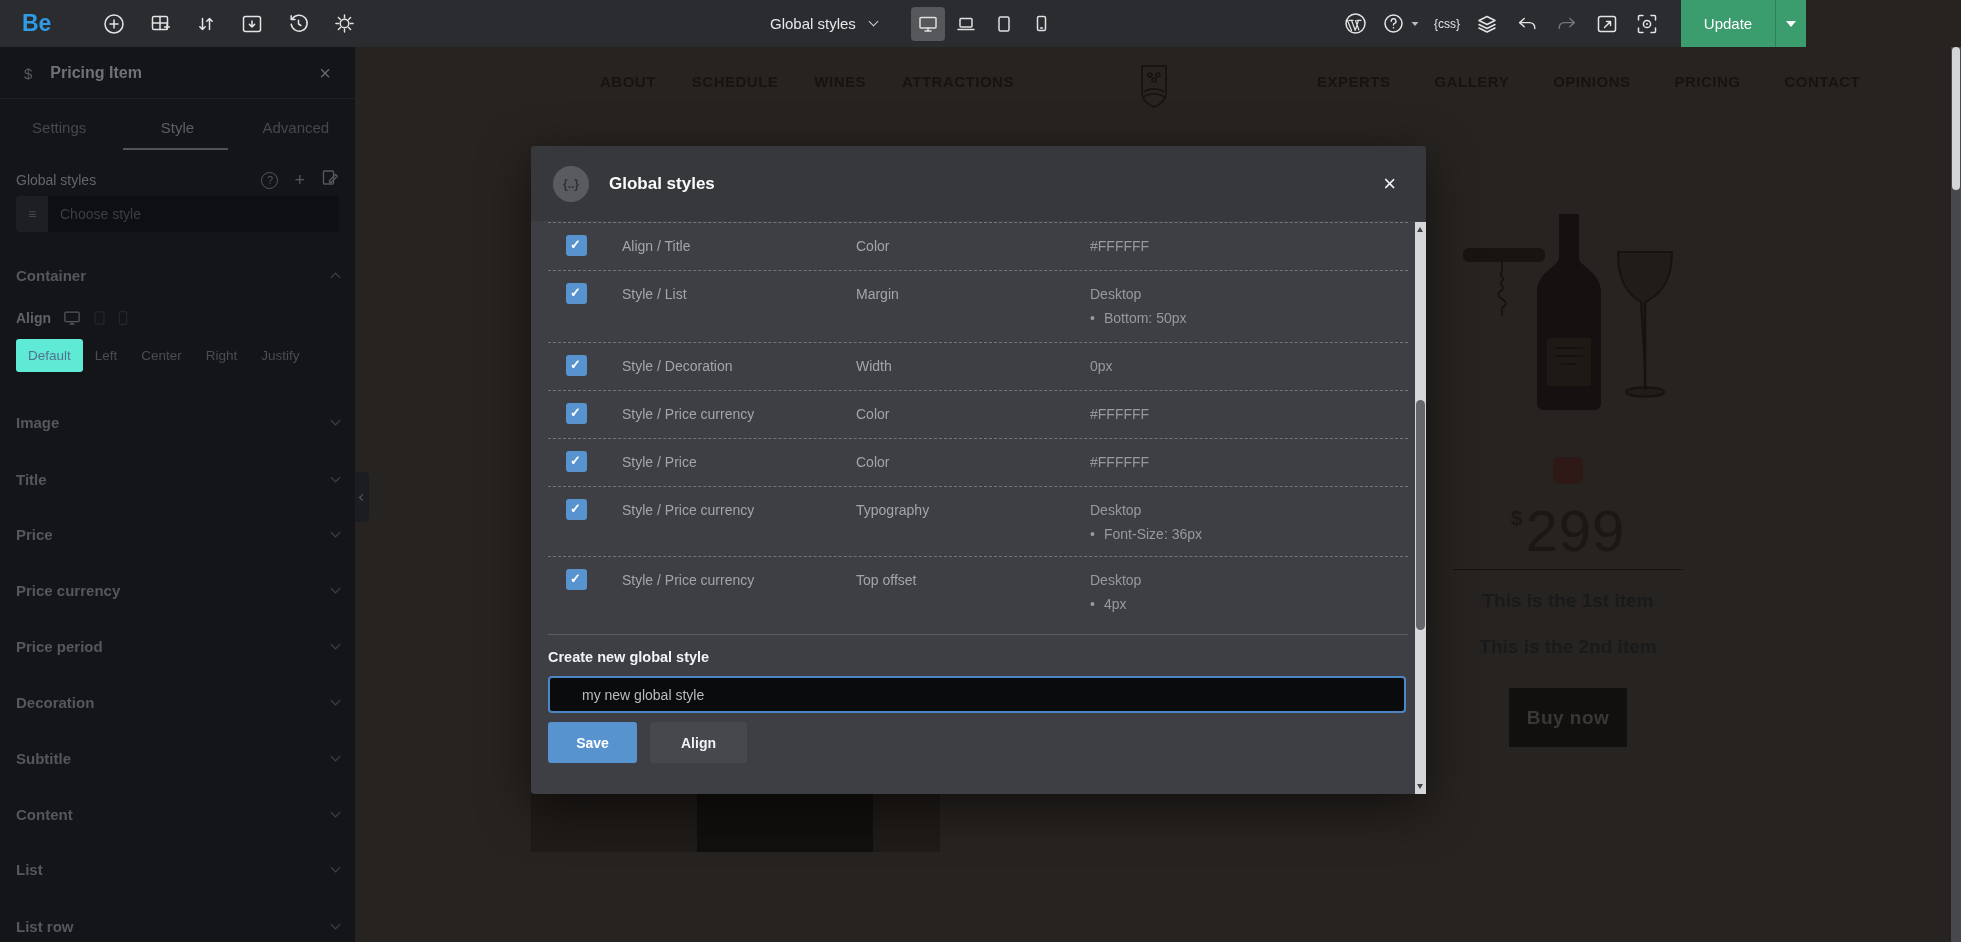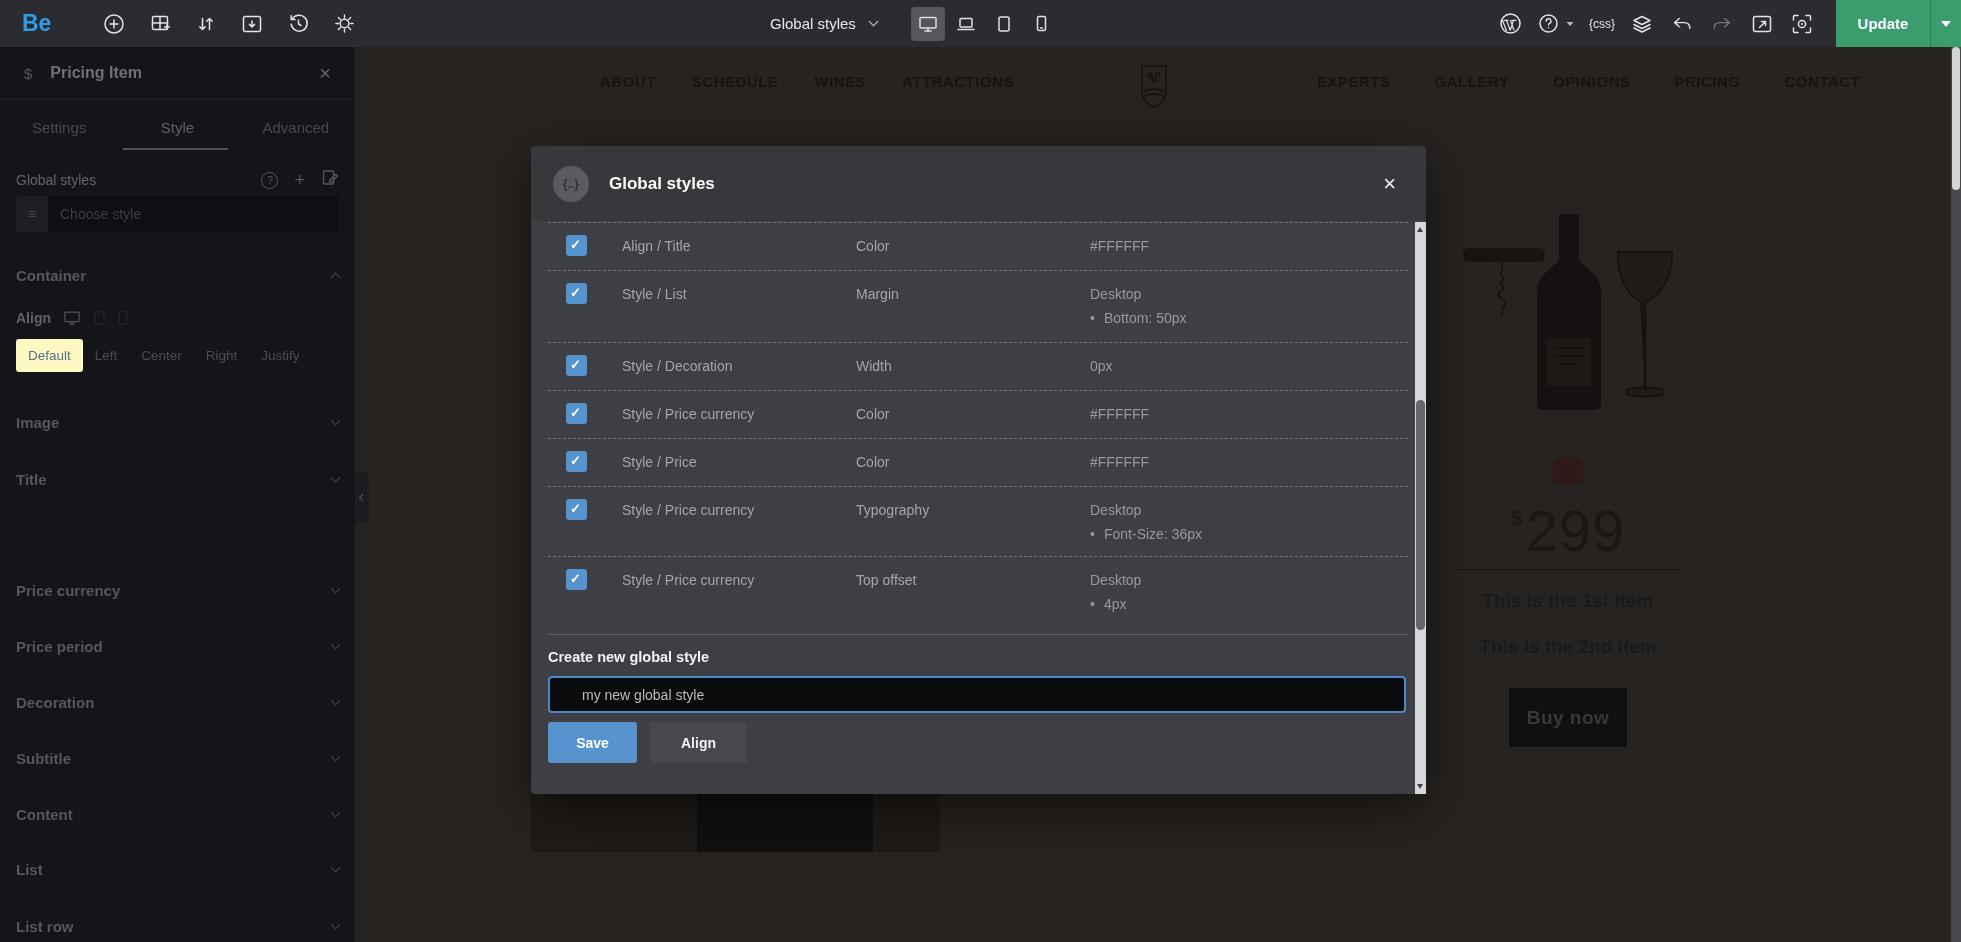--- a/index.html
+++ b/index.html
@@ -1,40 +1,40 @@
 <!DOCTYPE html>
 <html><head>
 <meta charset="utf-8">
 <style>
   * { margin:0; padding:0; box-sizing:border-box; }
   html,body { background:#1a1b1e; }
   body { font-family:"Liberation Sans", sans-serif; }
   .stage { position:relative; width:1961px; height:942px; overflow:hidden; background:#272320; }
 
   
-  .topbar { position:absolute; left:0; top:0; width:1961px; height:47px; background:#2a2c30; z-index:50; }
+  .topbar { position:absolute; left:0; top:0; width:1806px; height:47px; background:#2a2c30; z-index:50; }
   .tb-left { position:absolute; left:22px; top:0; height:47px; display:flex; align-items:center; }
   .tb-logo { font-size:23px; font-weight:700; color:#2f9ce8; letter-spacing:0; margin-right:40px; }
   .tb-ic { width:46px; height:47px; display:flex; align-items:center; justify-content:center; cursor:pointer;text-align:center; }
   .tb-ic svg { stroke:#e3e4e6; fill:none; stroke-width:1.5; stroke-linecap:round; stroke-linejoin:round; }
   .tb-center { position:absolute; left:770px; top:0; height:47px; display:flex; align-items:center; }
   .mode-label { color:#e6e7e9; font-size:15px; display:flex; align-items:center; cursor:pointer; }
   .chev { display:inline-block; width:7px; height:7px; border-right:1.6px solid #cfd0d3; border-bottom:1.6px solid #cfd0d3; }
   .chev.down { transform:rotate(45deg); margin-top:-4px; }
   .chev.up { transform:rotate(-135deg); margin-top:4px; }
   .chev.left { transform:rotate(135deg); }
   .devices { display:flex; align-items:center; margin-left:34px; gap:4px; }
   .dev { width:34px; height:34px; border-radius:4px; display:flex; align-items:center; justify-content:center; cursor:pointer; }
   .dev svg { stroke:#dfe0e2; fill:none; stroke-width:1.5; stroke-linecap:round; }
   .dev.active { background:#55575b; }
   .tb-right { position:absolute; right:0; top:0; height:47px; display:flex; align-items:center; }
   .tb-right .tb-ic { width:40px; }
   .css-chip { color:#e3e4e6; font-size:12px; letter-spacing:0; }
   .dim { opacity:.4; }
-  .update-btn { width:94px; height:47px; background:#3b9c6e; color:#fff; font-size:15px; font-weight:700; display:flex; align-items:center; justify-content:center; cursor:pointer; margin-left:14px; }
+  .update-btn { width:94px; height:47px; background:#3b9c6e; color:#fff; font-size:15px; font-weight:400; display:flex; align-items:center; justify-content:center; cursor:pointer; margin-left:14px; }
   .update-caret { width:31px; height:47px; background:#3b9c6e; border-left:1px solid rgba(0,0,0,.18); display:flex; align-items:center; justify-content:center; cursor:pointer; }
   .tri-down { width:0; height:0; border-left:5px solid transparent; border-right:5px solid transparent; border-top:6px solid #fff; }
 
   
   .sidebar { position:absolute; left:0; top:47px; width:355px; height:895px; background:#141519; z-index:10; }
   .sb-head { position:absolute; left:0; top:10px; width:100%; height:32px; display:flex; align-items:center; padding:0 24px; }
   .sb-dollar { color:#595b60; font-size:15px; margin-right:18px; }
   .sb-title { color:#6f7176; font-size:16px; font-weight:600; flex:1; }
   .sb-close { color:#64666b; font-size:20px; cursor:pointer; line-height:1; }
   .sb-div { position:absolute; left:0; top:51px; width:100%; height:1px; background:rgba(255,255,255,.05); }
@@ -54,21 +54,21 @@
   .choose input::placeholder { color:#3c3e43; }
   .sb-sec-head { position:absolute; left:16px; width:323px; height:32px; display:flex; align-items:center; justify-content:space-between; cursor:pointer; }
   .sb-sec-head .lbl { color:#55575b; font-size:15px; font-weight:600; }
   .sb-sec-head .chev { border-color:#44464b; }
   .align-row { position:absolute; left:16px; top:258px; width:323px; height:26px; display:flex; align-items:center; gap:12px; }
   .align-lbl { color:#606266; font-size:14px; font-weight:600; }
   .align-row svg { stroke:#54565b; fill:none; stroke-width:1.4; }
   .ghost { opacity:.25; }
   .align-btns { position:absolute; left:16px; top:290px; width:323px; height:36px; display:flex; align-items:center; }
   .abtn { color:#4a4c50; font-size:13.5px; padding:9px 12px; border-radius:3px; cursor:pointer; }
-  .abtn.active { background:#fef9c3; color:#54708e; }
+  .abtn.active { background:#5eead4; color:#54708e; }
 
   
   .canvas { position:absolute; left:355px; top:47px; width:1606px; height:895px; background:#272320; z-index:5; overflow:hidden; }
   .nav-group { position:absolute; display:flex; align-items:center; }
   .nav-item { color:#161310; font-size:15px; font-weight:700; letter-spacing:.5px; cursor:pointer; }
   .site-logo { position:absolute; left:773px; top:13px; }
   .site-logo svg { stroke:#15120f; fill:none; stroke-width:1.6; }
   .art { position:absolute; left:1100px; top:163px; }
   .reddot { position:absolute; left:1198px; top:410px; width:30px; height:27px; background:#2e1917; border-radius:7px; }
   .price-wrap { position:absolute; left:1113px; top:450px; width:200px; text-align:center; color:#1b1713; }
@@ -310,20 +310,24 @@
     </div>
 
     <div class="sb-sec-head" style="top:359px">
         <span class="lbl">Image</span>
         <span class="chev down"></span>
       </div>
     <div class="sb-sec-head" style="top:416px">
         <span class="lbl">Title</span>
         <span class="chev down"></span>
       </div>
+    <div class="sb-sec-head" style="top:471px">
+        <span class="lbl">Price</span>
+        <span class="chev down"></span>
+      </div>
     <div class="sb-sec-head" style="top:527px">
         <span class="lbl">Price currency</span>
         <span class="chev down"></span>
       </div>
     <div class="sb-sec-head" style="top:583px">
         <span class="lbl">Price period</span>
         <span class="chev down"></span>
       </div>
     <div class="sb-sec-head" style="top:639px">
         <span class="lbl">Decoration</span>

